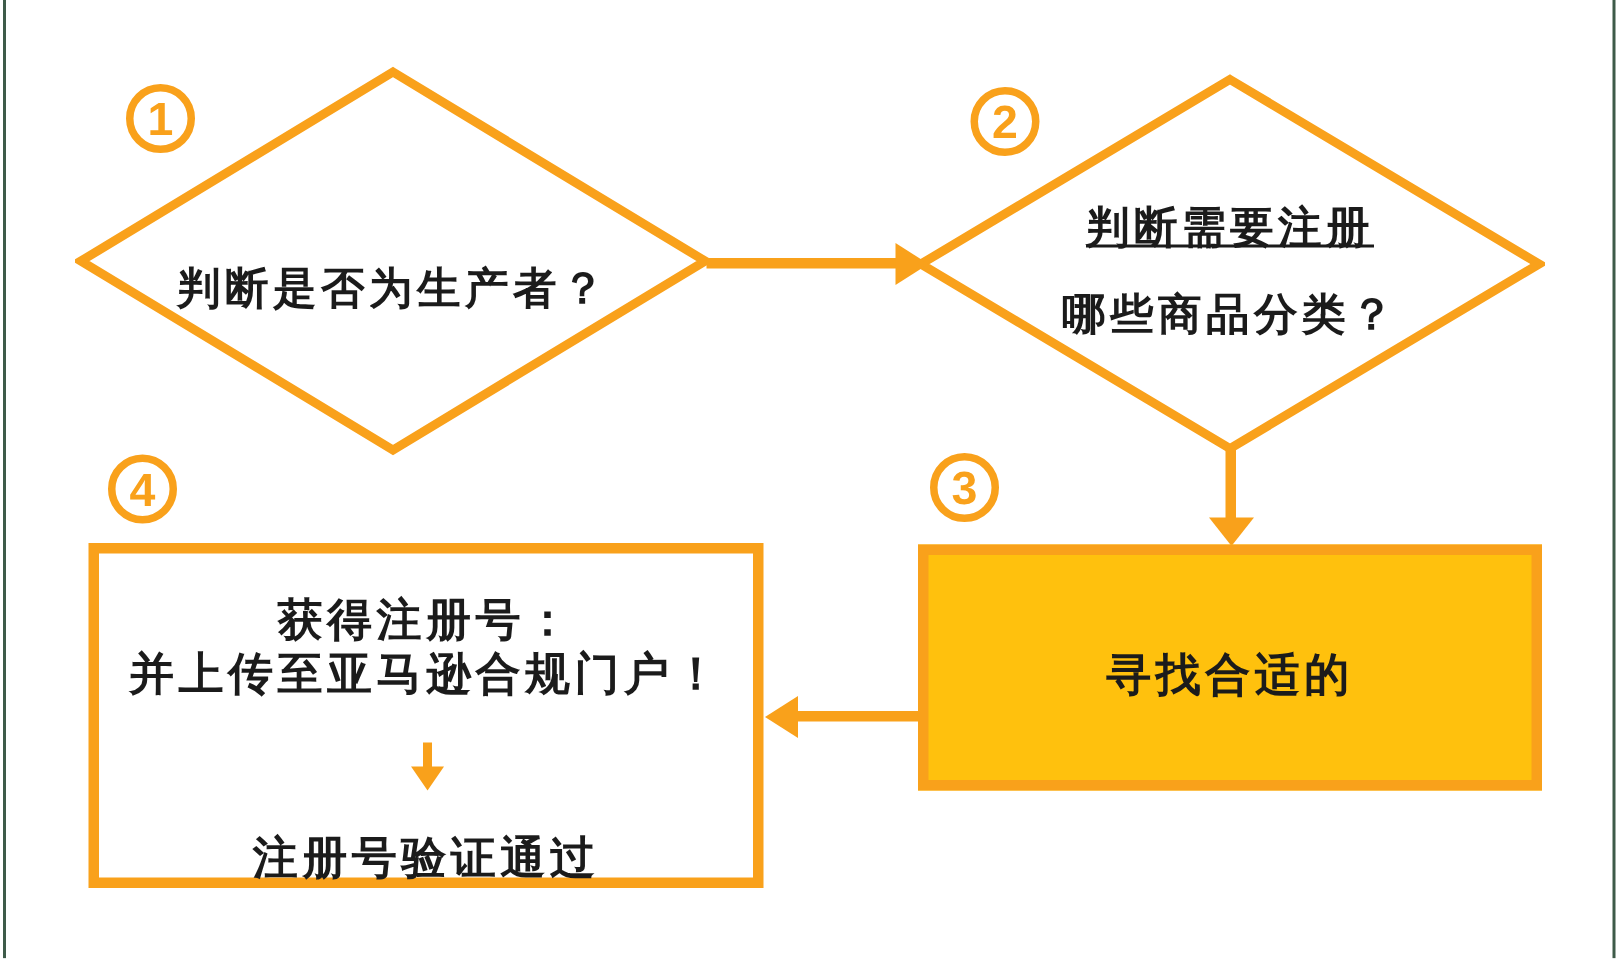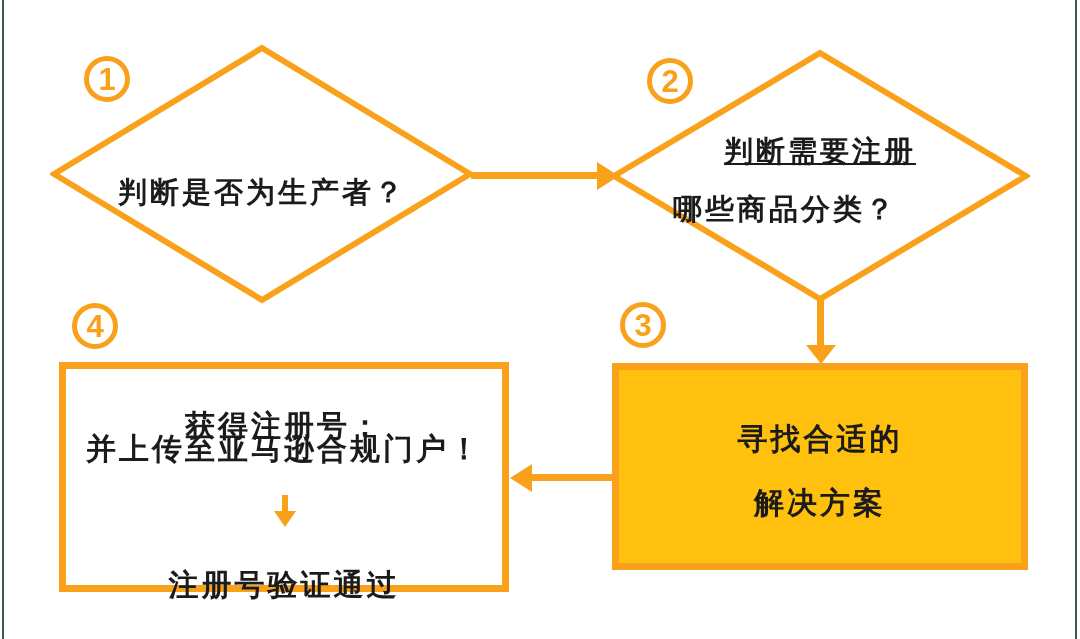--- a/index.html
+++ b/index.html
@@ -48,21 +48,21 @@
     line-height: 1;
   }
 
   .flow-box {
     position: absolute;
     box-sizing: border-box;
     border: 7px solid #F9A11B;
   }
   .box-solution {
     left: 612px; top: 363px;
-    width: 416px; height: 207px;
+    width: 416px; height: 164px;
     background: #FFC10D;
     display: flex;
     flex-direction: column;
     align-items: center;
     justify-content: center;
     gap: 23px;
     padding-top: 10px;
   }
   .box-register {
     left: 59px; top: 362px;
@@ -125,43 +125,42 @@
   </svg>
   <div class="node-label" style="left:50px; top:157px; width:424px;margin-top:16px;">判断是否为生产者？</div>
 
   <div class="badge" style="left:647px; top:58px;">
     <span>2</span>
   </div>
   <svg class="diamond-svg" style="left:610px; top:49px;" width="420" height="254" viewBox="0 0 420 254">
     <polygon points="210,4 416,127 210,250 4,127" fill="#ffffff" stroke="#F9A11B" stroke-width="6"></polygon>
   </svg>
   <div class="node-label" style="left:610px; top:132px; width:420px;text-decoration:underline;">判断需要注册</div>
-  <div class="node-label" style="left:575px; top:190px; width:420px;">哪些商品分类？</div>
+  <div class="node-label" style="left:610px; top:190px; width:420px;">哪些商品分类？</div>
 
   <div class="arrow-line a12-line"></div>
   <div class="arrow-head a12-head"></div>
 
   <div class="arrow-line a23-line"></div>
   <div class="arrow-head a23-head"></div>
 
   <div class="badge" style="left:620px; top:302px;">
     <span>3</span>
   </div>
   <div class="flow-box box-solution">
     <div class="box-line">寻找合适的</div>
-    <div class="box-line">解决方案</div>
   </div>
 
   <div class="arrow-line a34-line"></div>
   <div class="arrow-head a34-head"></div>
 
   <div class="badge" style="left:72px; top:303px;">
     <span>4</span>
   </div>
   <div class="flow-box box-register">
-    <div class="box-line" style="top:24px;margin-top:13px;">获得注册号：</div>
+    <div class="box-line" style="top:24px;">获得注册号：</div>
     <div class="box-line" style="top:60px;">并上传至亚马逊合规门户！</div>
     <div class="arrow-line a4-line"></div>
     <div class="arrow-head a4-head"></div>
-    <div class="box-line" style="top:196px;">注册号验证通过</div>
+    <div class="box-line" style="top:183px;">注册号验证通过</div>
   </div>
 
 </div>
 
 </body></html>

